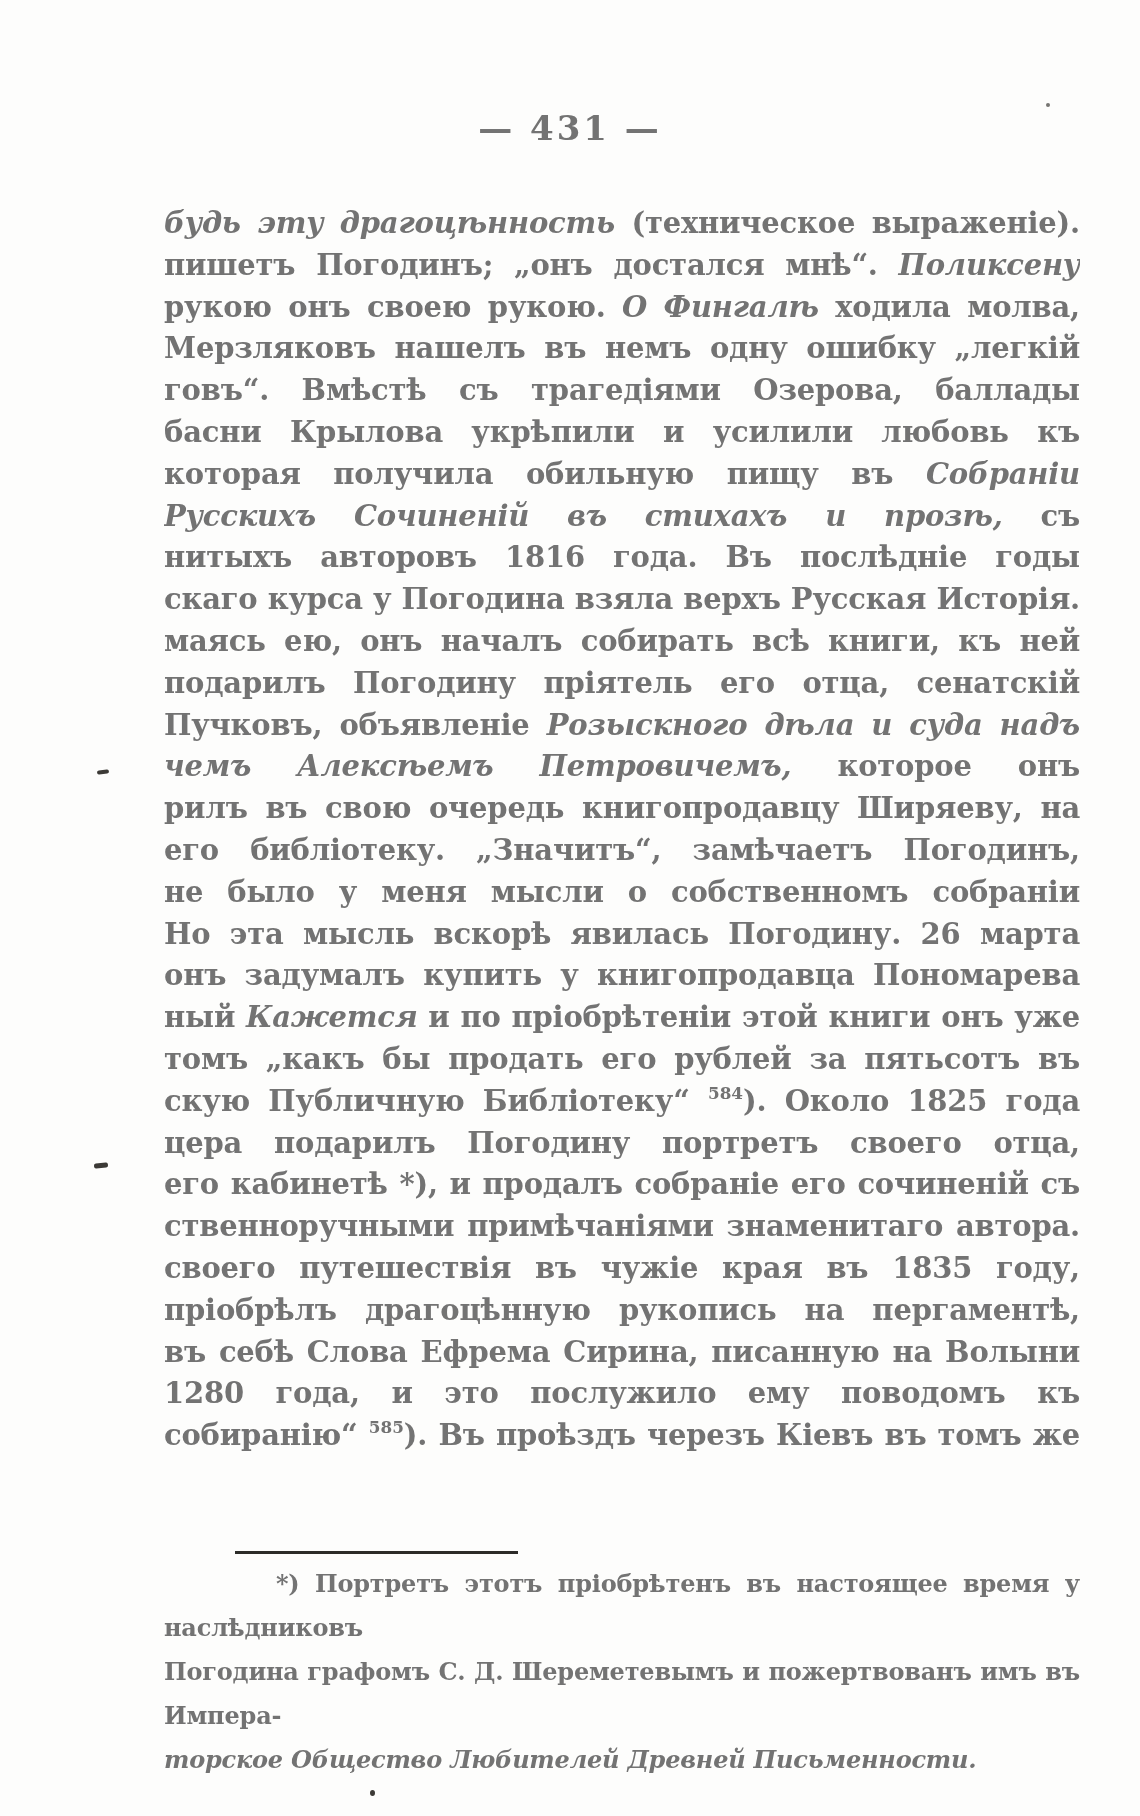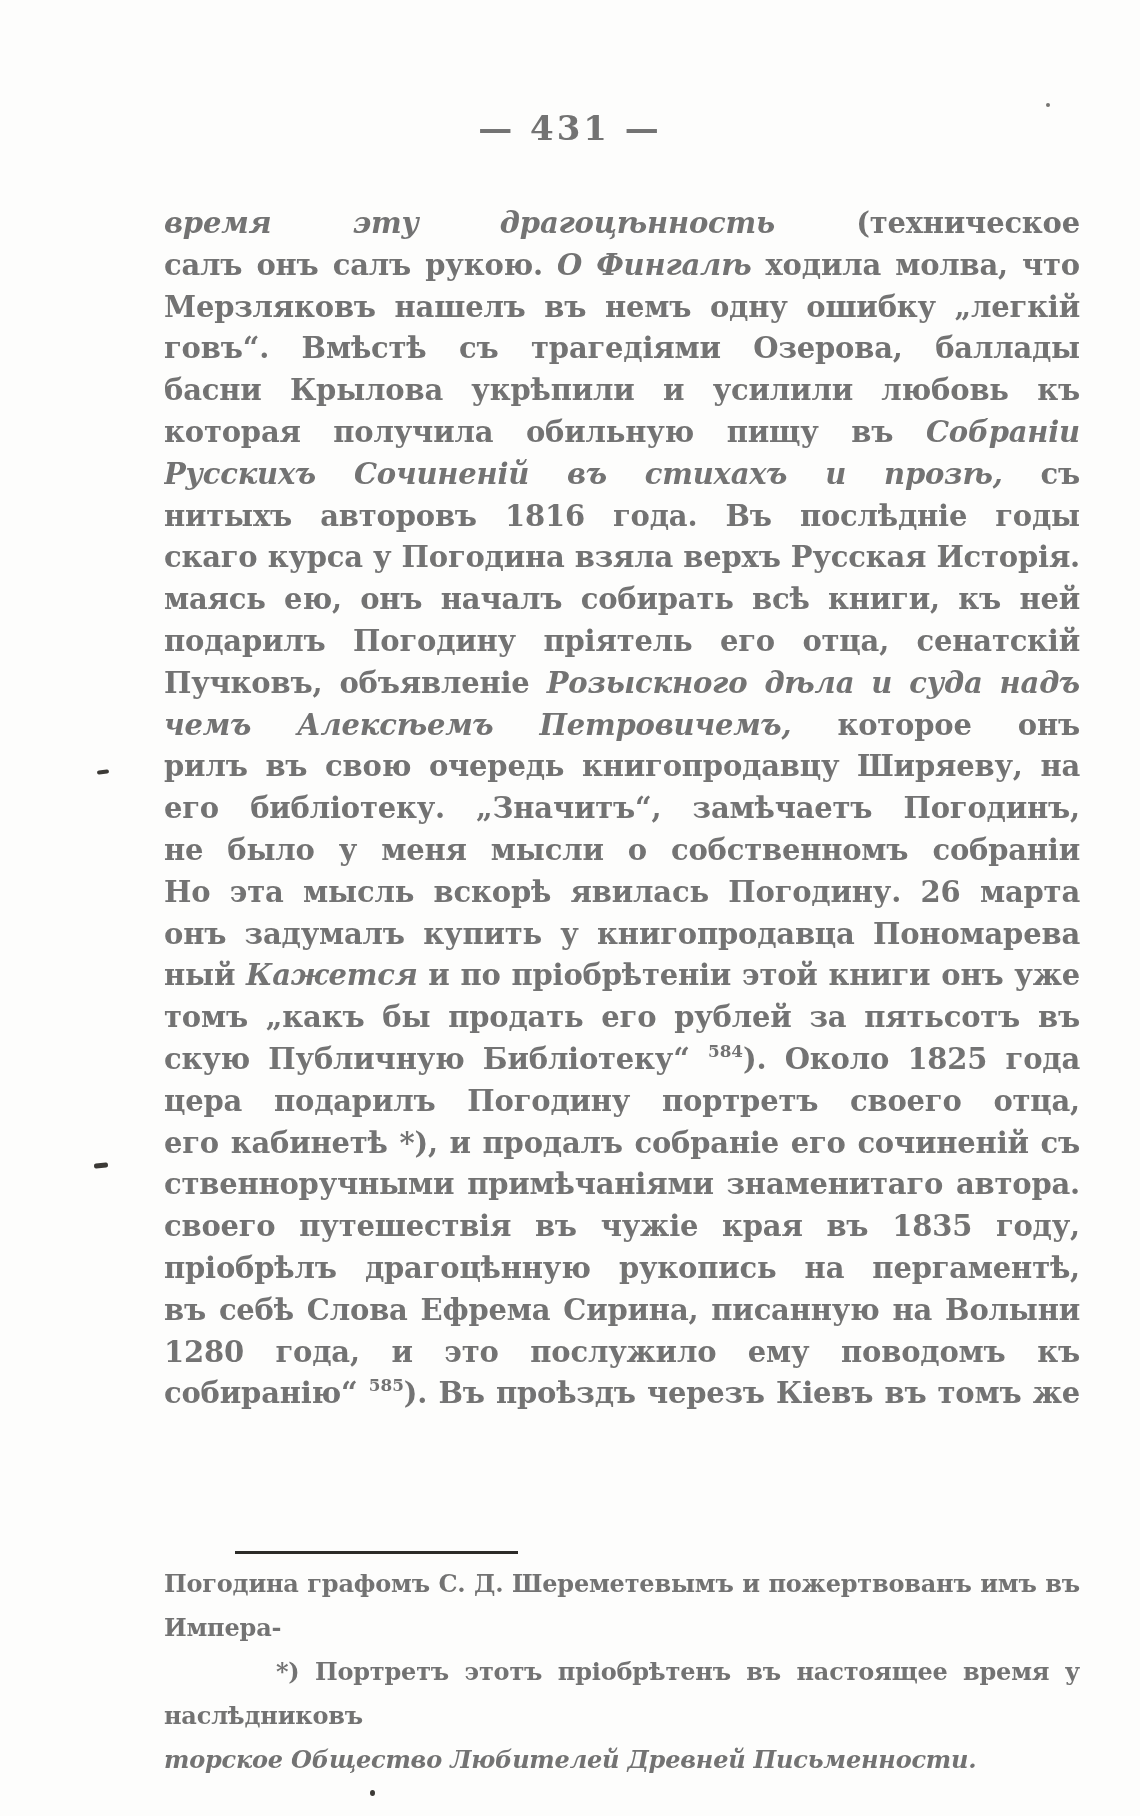--- a/index.html
+++ b/index.html
@@ -88,22 +88,23 @@
   .speck.s4 { left: 1046px; top: 103px; width: 4px;  height: 4px; border-radius: 50%; opacity: .7; }
 </style>
 </head>
 <body>
 
 <div class="page">
 
   <div class="page-number">— 431 —</div>
 
   <div class="body-text" id="body-text">
-      <div class="line"><span class="it">время эту драгоцѣнность </span><span>(техническое выраженіе). „Кажется“,</span></div>
-      <div class="line"><span>салъ онъ салъ рукою. </span><span class="it">О Фингалѣ</span><span> ходила молва, что самъ</span></div>
+      <div class="line"><span class="it">будь эту драгоцѣнность </span><span>(техническое выраженіе). „Кажется“,</span></div>
+      <div class="line"><span>пишетъ Погодинъ; „онъ достался мнѣ“. </span><span class="it">Поликсену</span></div>
+      <div class="line"><span>рукою онъ своею рукою. </span><span class="it">О Фингалѣ</span><span> ходила молва, что самъ</span></div>
       <div class="line"><span>Мерзляковъ нашелъ въ немъ одну ошибку „легкій шумъ ша-</span></div>
       <div class="line"><span>говъ“. Вмѣстѣ съ трагедіями Озерова, баллады Жуковскаго и</span></div>
       <div class="line"><span>басни Крылова укрѣпили и усилили любовь къ Словесности,</span></div>
       <div class="line"><span>которая получила обильную пищу въ </span><span class="it">Собраніи Образцовыхъ</span></div>
       <div class="line"><span class="it">Русскихъ Сочиненій въ стихахъ и прозѣ,</span><span> съ портретами знаме-</span></div>
       <div class="line"><span>нитыхъ авторовъ 1816 года. Въ послѣдніе годы гимназиче-</span></div>
       <div class="line"><span>скаго курса у Погодина взяла верхъ Русская Исторія. Зани-</span></div>
       <div class="line"><span>маясь ею, онъ началъ собирать всѣ книги, къ ней относя-</span></div>
       <div class="line"><span>подарилъ Погодину пріятель его отца, сенатскій секретарь</span></div>
       <div class="line"><span>Пучковъ, объявленіе </span><span class="it">Розыскного дѣла и суда надъ цареви-</span></div>
@@ -122,22 +123,22 @@
       <div class="line"><span>своего путешествія въ чужіе края въ 1835 году, Погодинъ</span></div>
       <div class="line"><span>пріобрѣлъ драгоцѣнную рукопись на пергаментѣ, содержащую</span></div>
       <div class="line"><span>въ себѣ Слова Ефрема Сирина, писанную на Волыни около</span></div>
       <div class="line"><span>1280 года, и это послужило ему поводомъ къ дальнѣйшему</span></div>
       <div class="line"><span>собиранію“ </span><sup class="ref">585</sup><span>). Въ проѣздъ черезъ Кіевъ въ томъ же 1835</span></div>
     </div>
 
   <div class="footnote-rule"></div>
 
   <div class="footnote" id="footnote">
+      <div class="fline indent">*) Портретъ этотъ пріобрѣтенъ въ настоящее время у наслѣдниковъ</div>
       <div class="fline">Погодина графомъ С. Д. Шереметевымъ и пожертвованъ имъ въ Импера-</div>
-      <div class="fline indent">*) Портретъ этотъ пріобрѣтенъ въ настоящее время у наслѣдниковъ</div>
       <div class="fline last">торское Общество Любителей Древней Письменности.</div>
     </div>
 
   <div class="speck s1"></div>
   <div class="speck s2"></div>
   <div class="speck s3"></div>
   <div class="speck s4"></div>
 
 </div>
 

